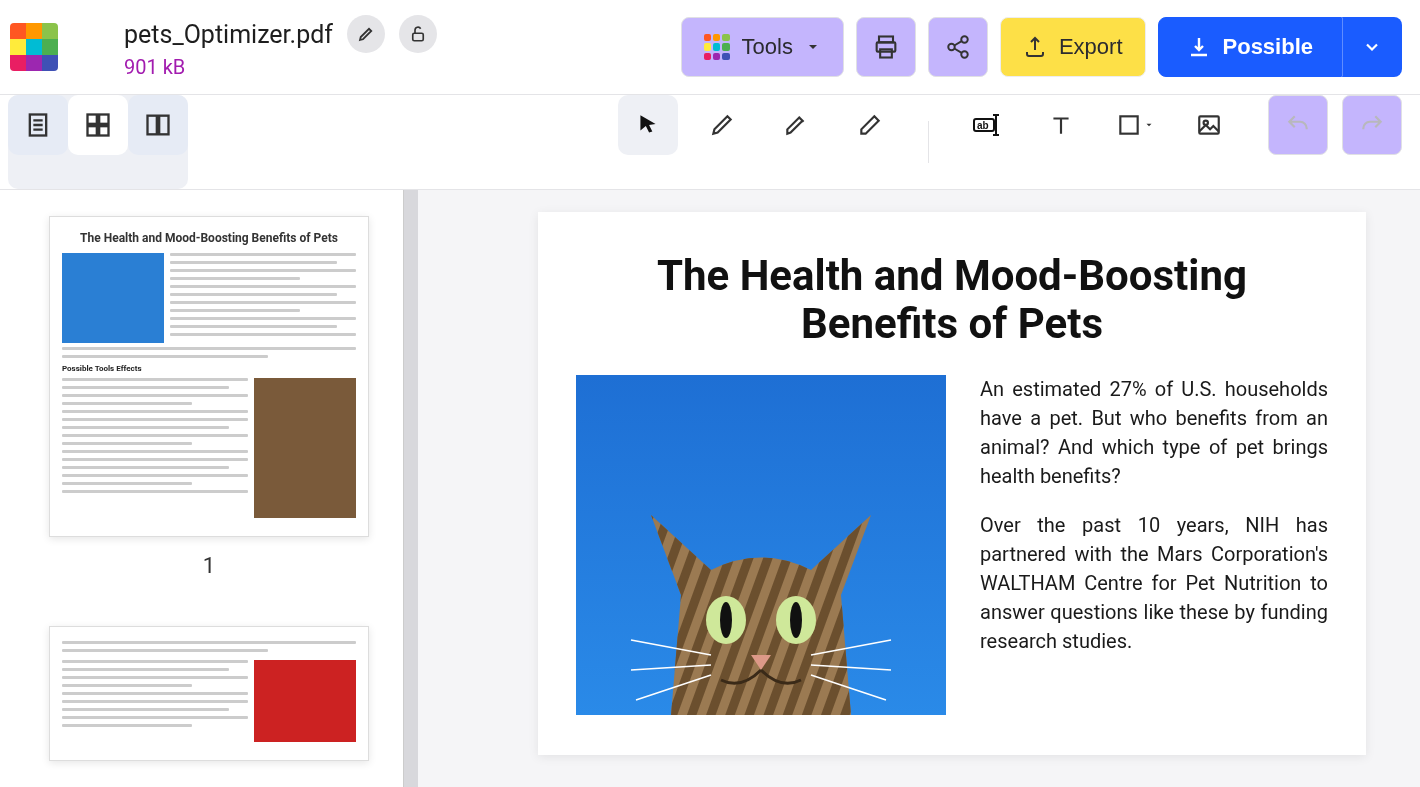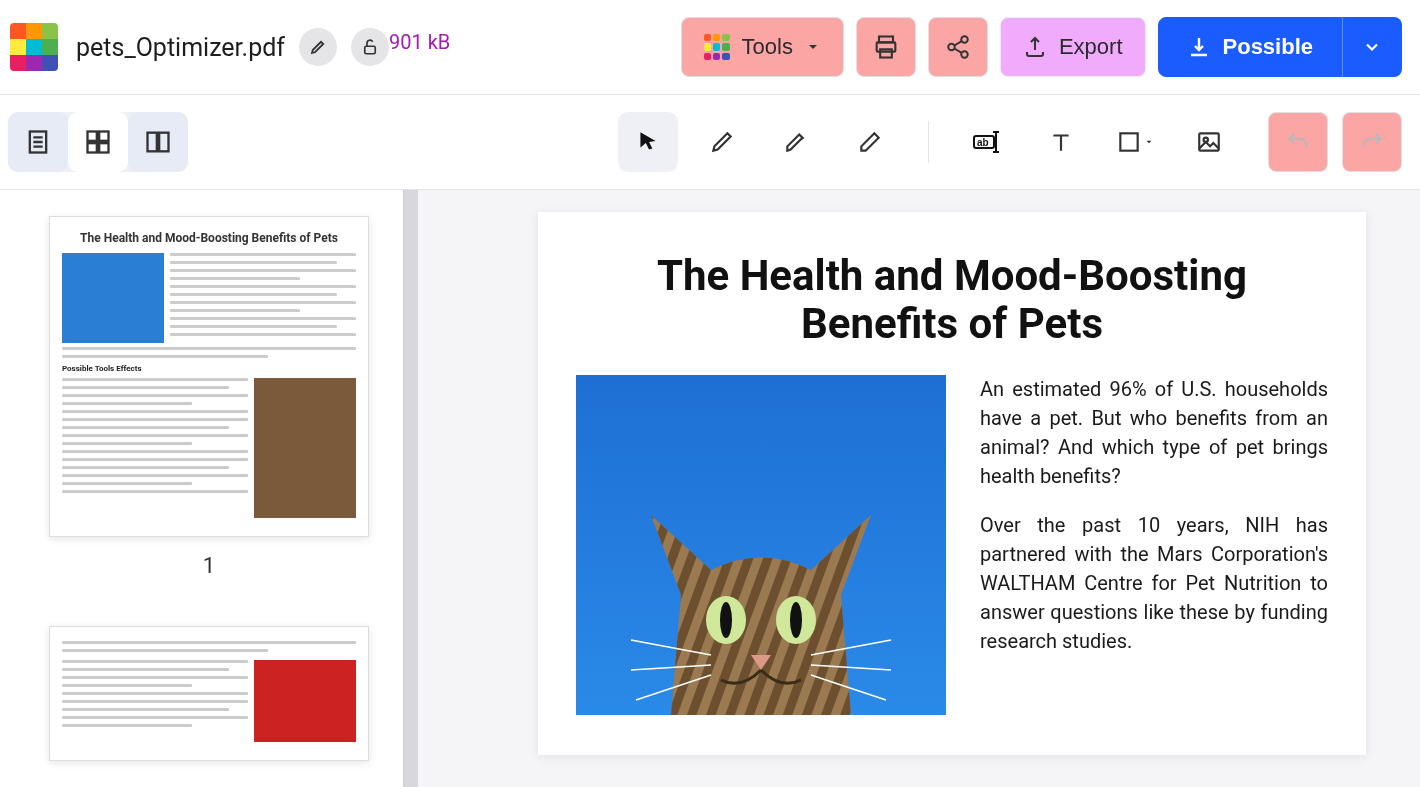--- a/index.html
+++ b/index.html
@@ -13,52 +13,52 @@
   .header-left { display: flex; align-items: center; gap: 18px; }
   .logo {
     width: 48px; height: 48px; border-radius: 4px; overflow: hidden;
     display: grid; grid-template-columns: 1fr 1fr 1fr; grid-template-rows: 1fr 1fr 1fr;
   }
   .logo span:nth-child(1){background:#ff5722;} .logo span:nth-child(2){background:#ff9800;}
   .logo span:nth-child(3){background:#8bc34a;} .logo span:nth-child(4){background:#ffeb3b;}
   .logo span:nth-child(5){background:#00bcd4;} .logo span:nth-child(6){background:#4caf50;}
   .logo span:nth-child(7){background:#e91e63;} .logo span:nth-child(8){background:#9c27b0;}
   .logo span:nth-child(9){background:#3f51b5;}
-  .file-meta { display: flex; flex-direction: row; }
+  .file-meta { display: flex; flex-direction: column; margin-left: 48px; }
   .file-row { display: flex; align-items: center; gap: 14px; }
   .filename { font-size: 25px; font-weight: 400; color: #1e1e1e; }
   .filesize { font-size: 20px; color: #a21caf; margin-top: 2px; }
   .icon-badge {
     width: 38px; height: 38px; border-radius: 50%; background: #e5e5e8;
     display: flex; align-items: center; justify-content: center; cursor: pointer;
   }
   .header-right { display: flex; align-items: center; gap: 12px; }
   .btn {
-    height: 60px; border: 1px solid #e0e0e4; border-radius: 8px; background: #fca5a5;
+    height: 60px; border: 1px solid #e0e0e4; border-radius: 8px; background: #c4b5fd;
     display: flex; align-items: center; justify-content: center; gap: 12px;
     padding: 0 22px; font-size: 22px; color: #2b2b2f; cursor: pointer; font-weight: 500;
   }
   .btn-icon { width: 60px; padding: 0; }
-  .btn-grey { background: #f0abfc; border-color: #ededf0; }
+  .btn-grey { background: #fde047; border-color: #ededf0; }
   .btn-blue { background: #1a5cff; border-color: #1a5cff; color: #fff; font-weight: 700; padding: 0 28px; }
   .btn-blue-chevron { background:#1a5cff; border-color:#1a5cff; width:60px; border-left:1px solid rgba(255,255,255,0.3); border-radius:0 8px 8px 0; margin-left:-12px; }
   .btn-blue-main { border-radius:8px 0 0 8px; margin-right:0;}
   .tools-logo {
     width: 26px; height: 26px; display:grid; grid-template-columns:repeat(3,1fr); grid-template-rows:repeat(3,1fr); gap:2px;
   }
   .tools-logo span { border-radius:2px; }
   .tools-logo span:nth-child(1){background:#ff5722;} .tools-logo span:nth-child(2){background:#ff9800;}
   .tools-logo span:nth-child(3){background:#8bc34a;} .tools-logo span:nth-child(4){background:#ffeb3b;}
   .tools-logo span:nth-child(5){background:#00bcd4;} .tools-logo span:nth-child(6){background:#4caf50;}
   .tools-logo span:nth-child(7){background:#e91e63;} .tools-logo span:nth-child(8){background:#9c27b0;}
   .tools-logo span:nth-child(9){background:#3f51b5;}
 
   
   .toolbar {
-    display:flex; align-items:center; height: 95px; border-bottom:1px solid #e4e4e7;
+    display:flex; height: 95px; border-bottom:1px solid #e4e4e7;
     padding: 0 18px 0 8px;
   }
   .view-group { display:flex; gap:0; background:#eef0f5; border-radius:10px; padding:0; }
   .view-btn {
     width:60px; height:60px; border:none; background:transparent; border-radius:10px;
     display:flex; align-items:center; justify-content:center; cursor:pointer;
   }
   .view-btn.active { background:#e6ebf5; }
   .view-btn.white { background:#fff; }
   .tool-group { display:flex; gap:14px; margin-left: 430px; }
@@ -380,20 +380,20 @@
             <ellipse cx="175" cy="145" rx="6" ry="18" fill="#111"></ellipse>
             <path d="M130 180 L150 180 L140 195 Z" fill="#d98"></path>
             <path d="M140 195 Q120 215 100 205 M140 195 Q160 215 180 205" stroke="#3a2a18" stroke-width="3" fill="none"></path>
             <g stroke="#fff" stroke-width="1.5">
               <path d="M90 180 L10 165 M90 190 L10 195 M90 200 L15 225"></path>
               <path d="M190 180 L270 165 M190 190 L270 195 M190 200 L265 225"></path>
             </g>
           </svg>
         </div>
         <div class="doc-text">
-          <p>An estimated 96% of U.S. households have a pet. But who benefits from an animal? And which type of pet brings health benefits?</p>
+          <p>An estimated 27% of U.S. households have a pet. But who benefits from an animal? And which type of pet brings health benefits?</p>
           <p>Over the past 10 years, NIH has partnered with the Mars Corporation's WALTHAM Centre for Pet Nutrition to answer questions like these by funding research studies.</p>
         </div>
       </div>
 
     </div>
   </div>
 </div>
 
 </body></html>

